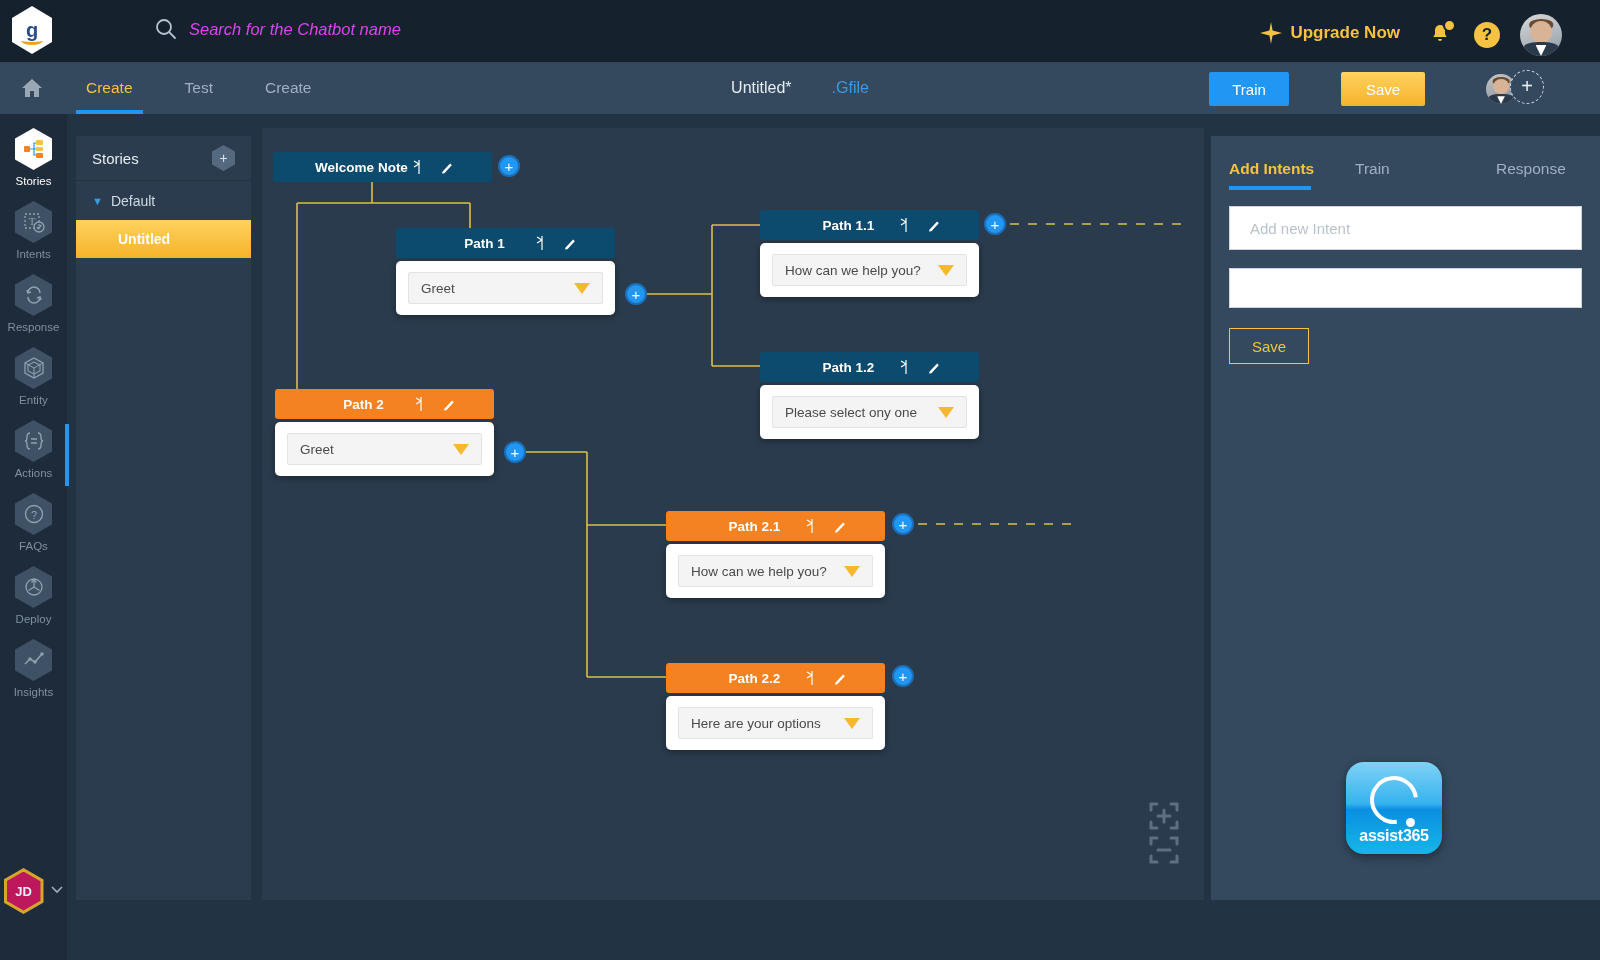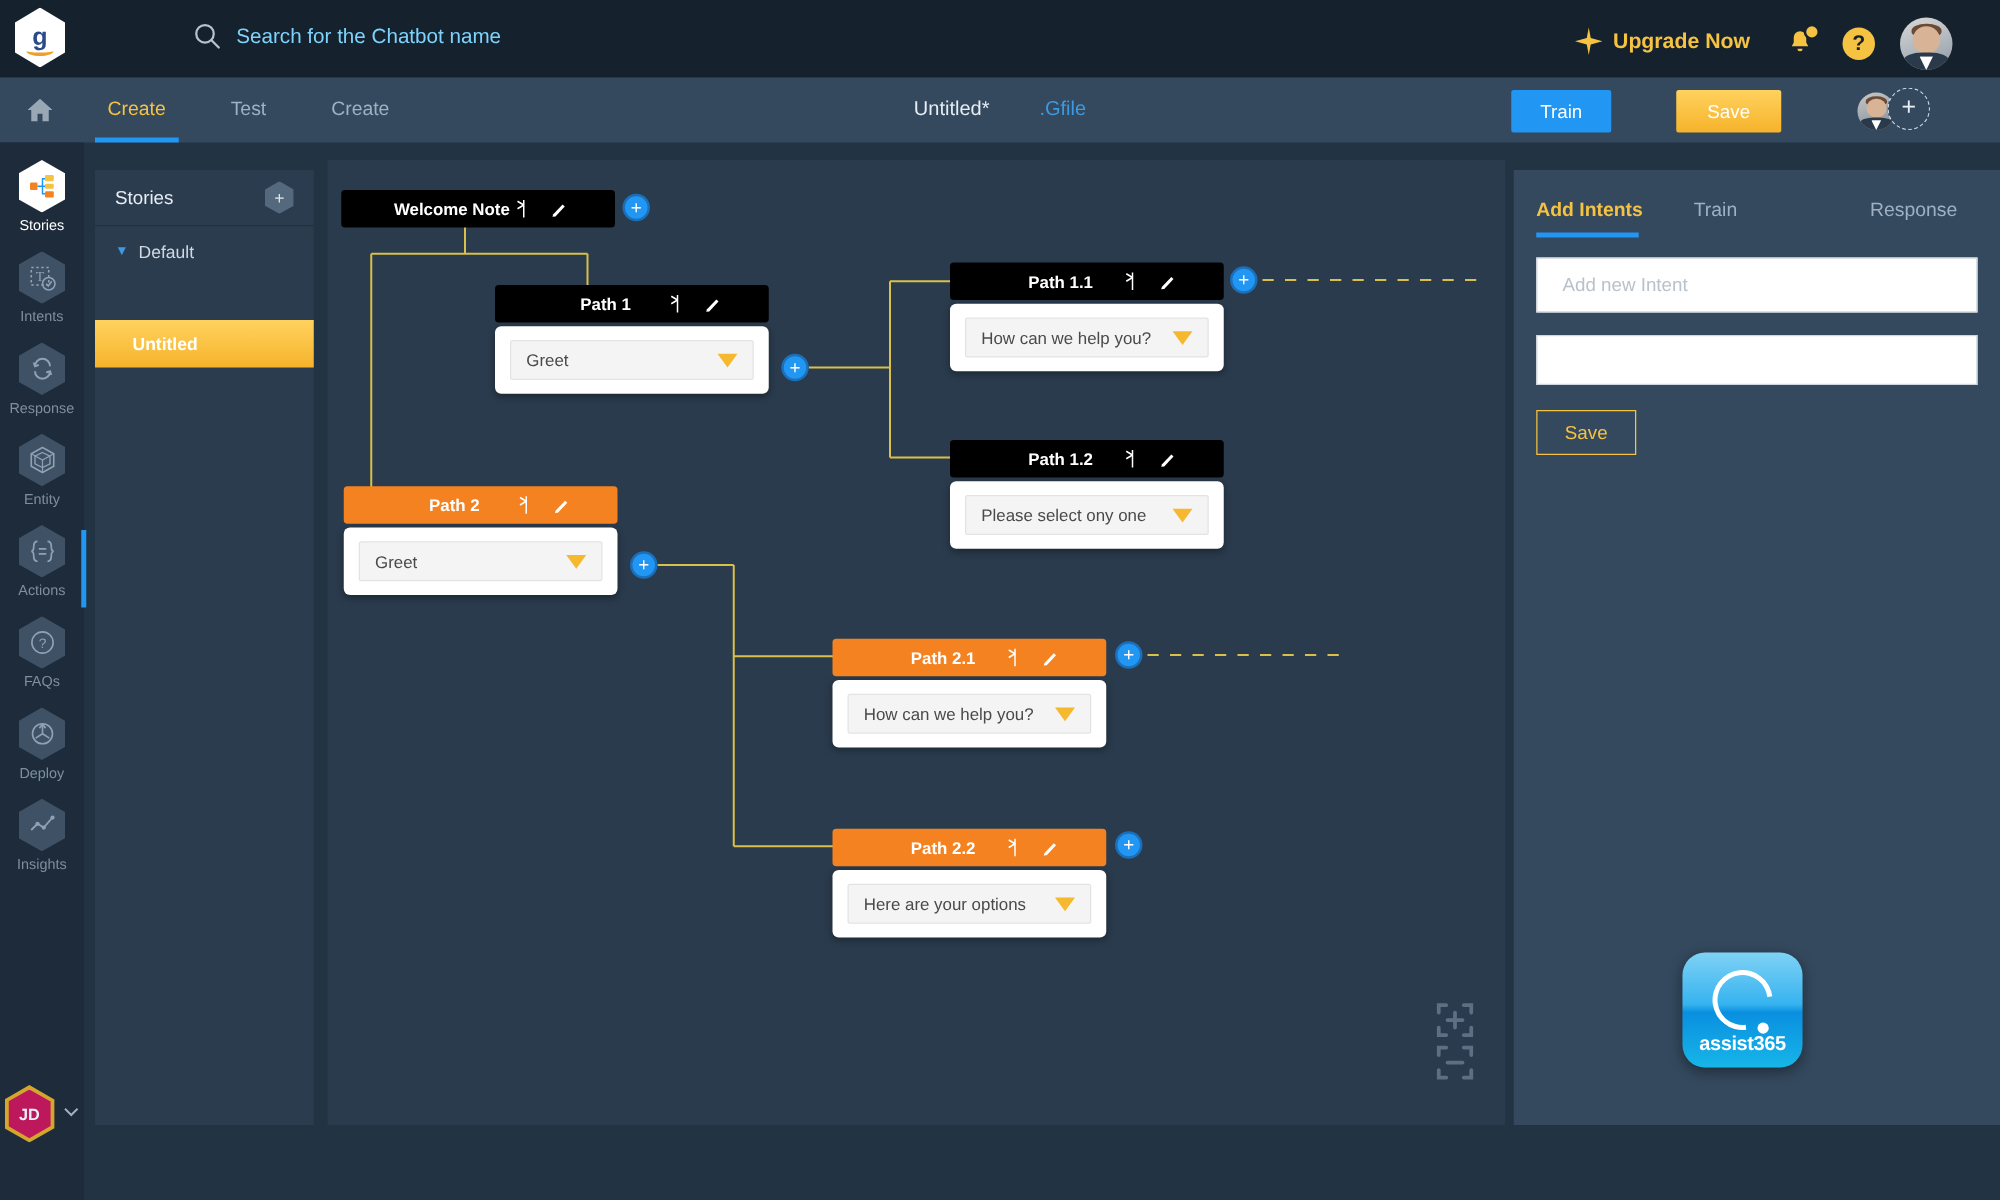--- a/index.html
+++ b/index.html
@@ -23,21 +23,21 @@
     clip-path:polygon(50% 0%,100% 25%,100% 75%,50% 100%,0% 75%,0% 25%);
     display:flex;align-items:center;justify-content:center;
   }
   .logo-hex .g{ font-weight:bold; font-size:20px; color:#2b4a8b; line-height:1; }
   .logo-hex .swoosh{
     position:absolute; bottom:9px; left:9px; width:22px; height:9px;
     border-bottom:3px solid #f0a02a; border-radius:0 0 50% 50%;
   }
   .search-wrap{ position:absolute; left:155px; top:18px; display:flex; align-items:center; gap:12px;}
   .search-icon svg{ display:block; }
-  .search-text{ font-size:16.5px; color:#7dd3fc; }
+  .search-text{ font-size:16.5px; color:#d946ef;font-style:italic; }
 
   .upgrade{
     position:absolute; right:200px; top:22px; display:flex; align-items:center; gap:8px;
     color:#f5c242; font-size:17px; font-weight:bold; cursor:pointer;
   }
   .star-icon{ width:22px; height:22px; position:relative; }
   .bell-wrap{ position:absolute; right:146px; top:22px; width:26px;height:26px;cursor:pointer;}
   .bell-dot{ position:absolute; right:-2px; top:-3px; width:13px;height:13px;border-radius:50%;
       background:#f5c242; border:2px solid #16212e;}
   .help-icon{
@@ -147,39 +147,39 @@
     clip-path:polygon(50% 0%,100% 25%,100% 75%,50% 100%,0% 75%,0% 25%);
     background:#54697e; color:#dde6ee; font-size:14px; line-height:26px; text-align:center;
     cursor:pointer;
   }
   .story-group{
     height:39px; display:flex; align-items:center; gap:8px; padding-left:16px;
     font-size:14px; color:#cfd9e3; cursor:pointer;
   }
   .chev{ color:#3b9ae1; font-size:11px; }
   .story-item{
-    height:38px; display:flex; align-items:center; padding-left:30px;
+    height:38px; display:flex; align-items:center; padding-left:42px;
     background:linear-gradient(180deg,#ffd25e,#f6b32b); color:#ffffff;
-    font-size:14px; font-weight:bold; cursor:pointer;margin-top:36px;
+    font-size:14px; font-weight:bold; cursor:pointer;
   }
 
   
   .canvas{
     position:absolute; left:262px; top:128px; width:942px; height:772px;
     background:#2a3b4d; overflow:hidden;
   }
   .conn-svg{ position:absolute; left:0; top:0; width:942px; height:772px; pointer-events:none;}
 
   .node{ position:absolute; }
   .node-head{
     height:30px; border-radius:3px; display:flex; align-items:center;
     padding:0 10px 0 0; color:#fff; font-size:13.5px; font-weight:bold;
     position:relative;
   }
-  .node-head.blue{ background:#000000; }
+  .node-head.blue{ background:#0c4a6e; }
   .node-head.orange{ background:#f58220; }
   .node-title{ flex:1; text-align:center; padding-left:38px; }
   .head-actions{ display:flex; align-items:center; gap:14px; padding-right:28px;}
   .ic{ cursor:pointer; width:14px;height:16px; display:block; }
   .node-body{
     background:#fff; border-radius:5px; margin-top:3px; padding:11px 12px;
     box-shadow:0 2px 6px rgba(0,0,0,.35);
   }
   .select-box{
     background:#f4f4f4; border:1px solid #e3e3e3; border-radius:2px;

